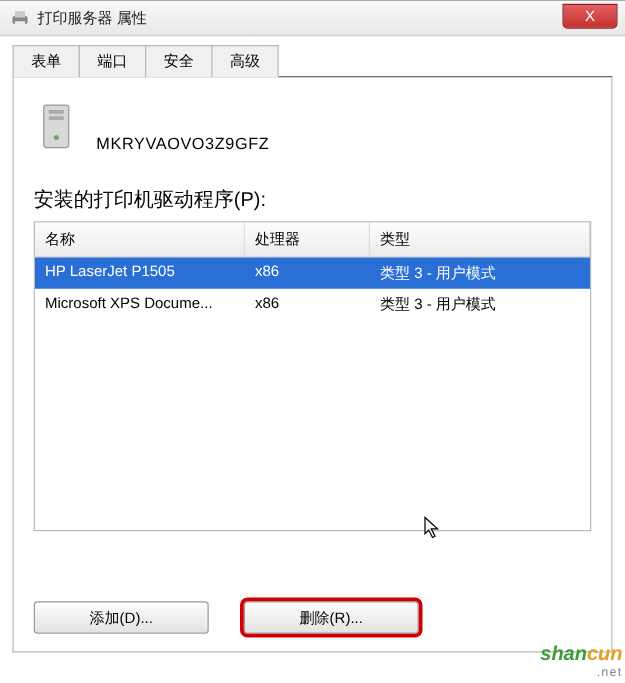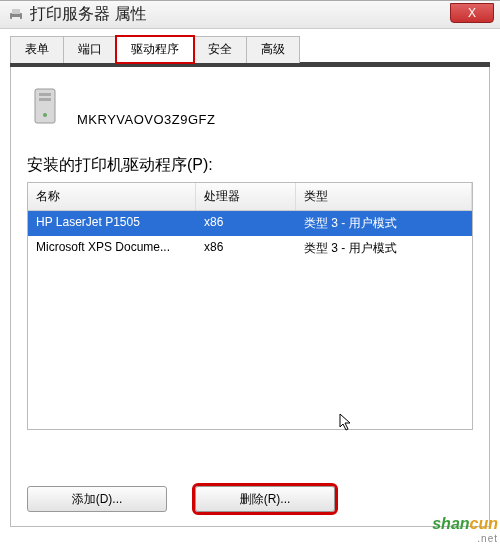--- a/index.html
+++ b/index.html
@@ -2,26 +2,26 @@
 <html><head>
 <meta charset="utf-8">
 <style>
 * { box-sizing: border-box; margin: 0; padding: 0; font-family: "Microsoft YaHei", "SimSun", Tahoma, sans-serif; }
 body { background: #fff; width: 500px; height: 546px; overflow: hidden; position: relative; }
 
 .window { width: 500px; height: 546px; background: #fff; border-top: 1px solid #aaa; }
 
 .titlebar { height: 28px; background: linear-gradient(to bottom, #f8f8f8, #e8e8e8); display: flex; align-items: center; padding-left: 8px; position: relative; border-bottom: 1px solid #ccc; }
 .titlebar-icon { width: 16px; height: 16px; margin-right: 6px; }
-.titlebar-text { font-size: 16px; color: #222; }
+.titlebar-text { font-size: 12px; color: #222; }
 .close-btn { position: absolute; right: 6px; top: 2px; width: 44px; height: 20px; background: linear-gradient(to bottom, #e06060, #c83030); border: 1px solid #902020; border-radius: 0 0 4px 4px; display: flex; align-items: center; justify-content: center; color: #fff; font-size: 12px; cursor: pointer; }
 
 .content { padding: 6px 10px 10px 10px; }
 
-.tabs { display: flex; border-bottom: 5px solid #404040; position: relative; }
+.tabs { display: flex; border-bottom: 1px solid #404040; position: relative; }
 .tab { padding: 4px 14px; font-size: 12px; background: #f0f0f0; border: 1px solid #bbb; border-bottom: none; margin-right: -1px; cursor: pointer; position: relative; top: 1px; }
 .tab.active { background: #fff; border-bottom: 1px solid #fff; z-index: 2; }
 .tab.highlighted { outline: 2px solid #d00000; outline-offset: -1px; }
 
 .tab-panel { border: 1px solid #bbb; border-top: none; padding: 14px 16px 14px 16px; height: 460px; position: relative; background: #fff; }
 
 .server-row { display: flex; align-items: flex-end; margin-bottom: 28px; margin-top: 4px; }
 .server-icon { width: 36px; height: 42px; margin-right: 14px; }
 .server-name { font-size: 13px; letter-spacing: 0.5px; }
 
@@ -65,21 +65,20 @@
     <div class="close-btn">
       <span>X</span>
     </div>
   </div>
 
   <div class="content">
 
     <div class="tabs">
       <div class="tab"><span>表单</span></div>
       <div class="tab"><span>端口</span></div>
-      <div class="tab active highlighted"><span>驱动程序</span></div>
       <div class="tab"><span>安全</span></div>
       <div class="tab"><span>高级</span></div>
     </div>
 
     <div class="tab-panel">
 
       <div class="server-row">
         <span class="server-icon">
           <svg viewBox="0 0 36 42">
               <rect x="8" y="4" width="20" height="34" rx="2" fill="#d8d8d8" stroke="#999"></rect>

